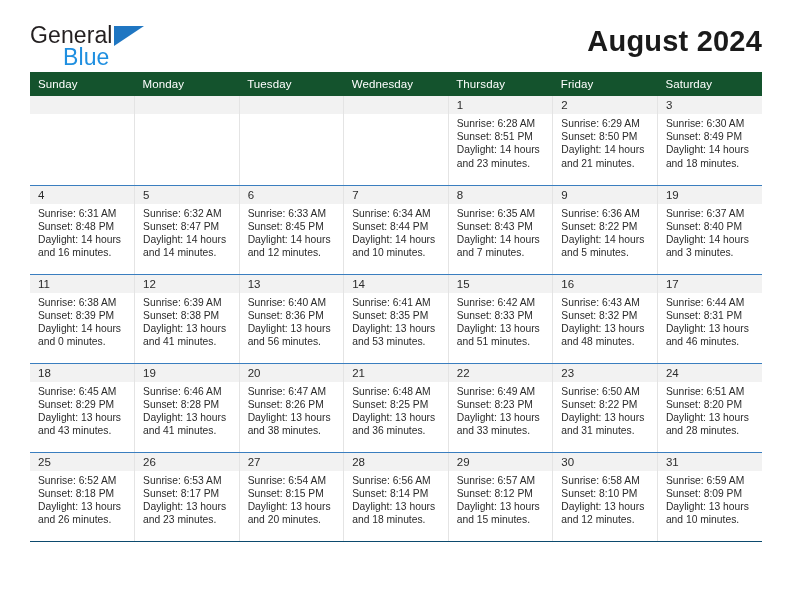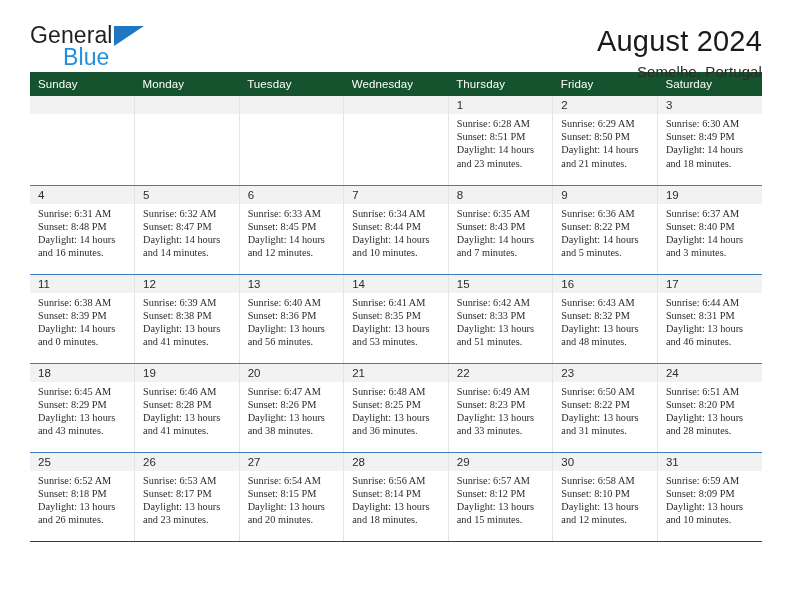--- a/index.html
+++ b/index.html
@@ -64,21 +64,21 @@
     color: #1f8fe0;
     letter-spacing: 0.1px;
   }
 
   .title-block {
     text-align: right;
     padding-top: 2px;
   }
   .cal-title {
     font-size: 29px;
-    font-weight: normal;
+    font-weight: bold;
     color: #1a1a1a;
     line-height: 1.05;
     margin: 0;
     letter-spacing: 0.2px;
   }
   .cal-subtitle {
     font-size: 15px;
     color: #2b2b2b;
     margin-top: 7px;
     letter-spacing: 0.1px;
@@ -130,42 +130,40 @@
     line-height: 16px;
   }
   .cell-empty .daynum-band {
     background: #f2f2f2;
   }
   .cell-lines {
     padding: 3px 6px 0 8px;
     font-size: 10.3px;
     line-height: 13.2px;
     color: #2b2b2b;
-    font-family: Liberation Serif, serif;
   }
   .cell-lines div {
     white-space: nowrap;
   }
 </style>
 </head>
 <body>
 
 <div class="page">
 
   <div class="header">
 
     <div class="logo">
       <span class="logo-general">General</span>
       <span class="logo-tri"></span>
       <span class="logo-blue">Blue</span>
     </div>
 
     <div class="title-block">
       <h1 class="cal-title">August 2024</h1>
-      <div class="cal-subtitle">Semelhe, Portugal</div>
     </div>
 
   </div>
 
   <table class="calendar">
     <thead>
       <tr id="weekday-header-row">
           <th>Sunday</th>
           <th>Monday</th>
           <th>Tuesday</th>

